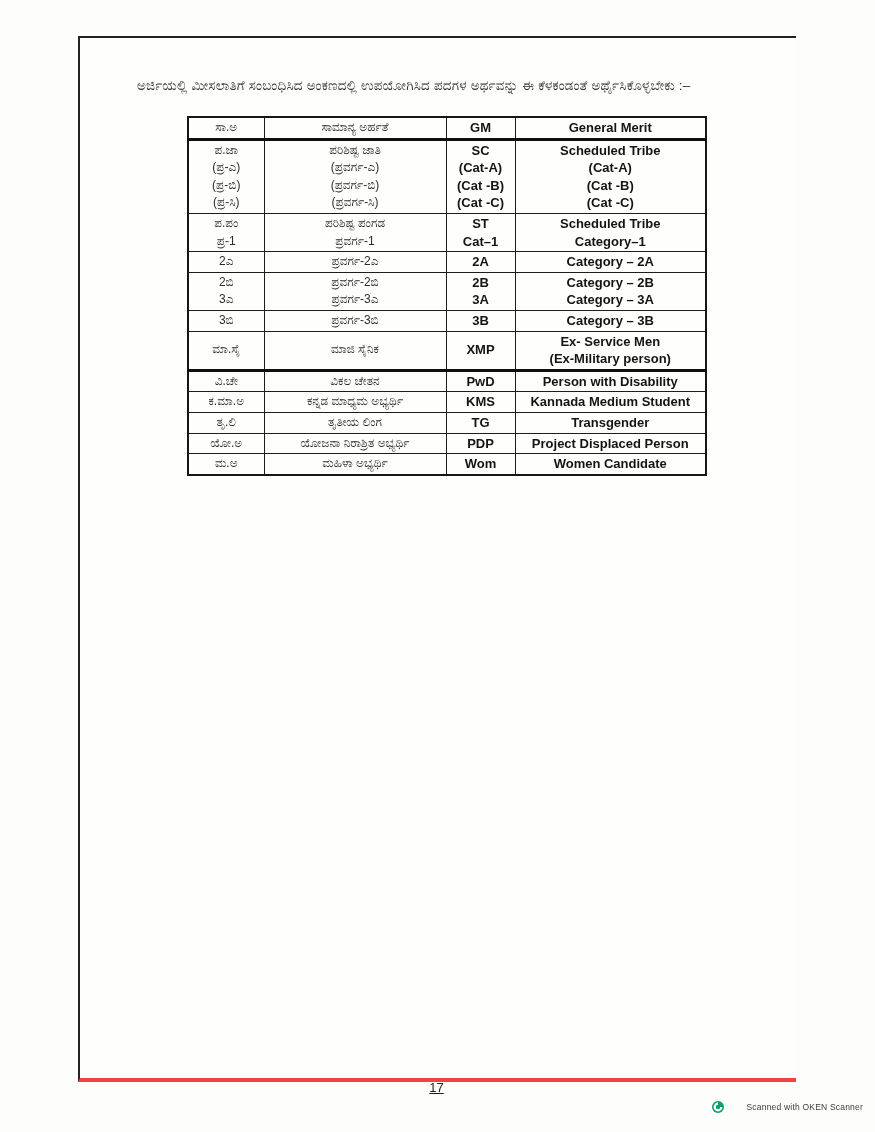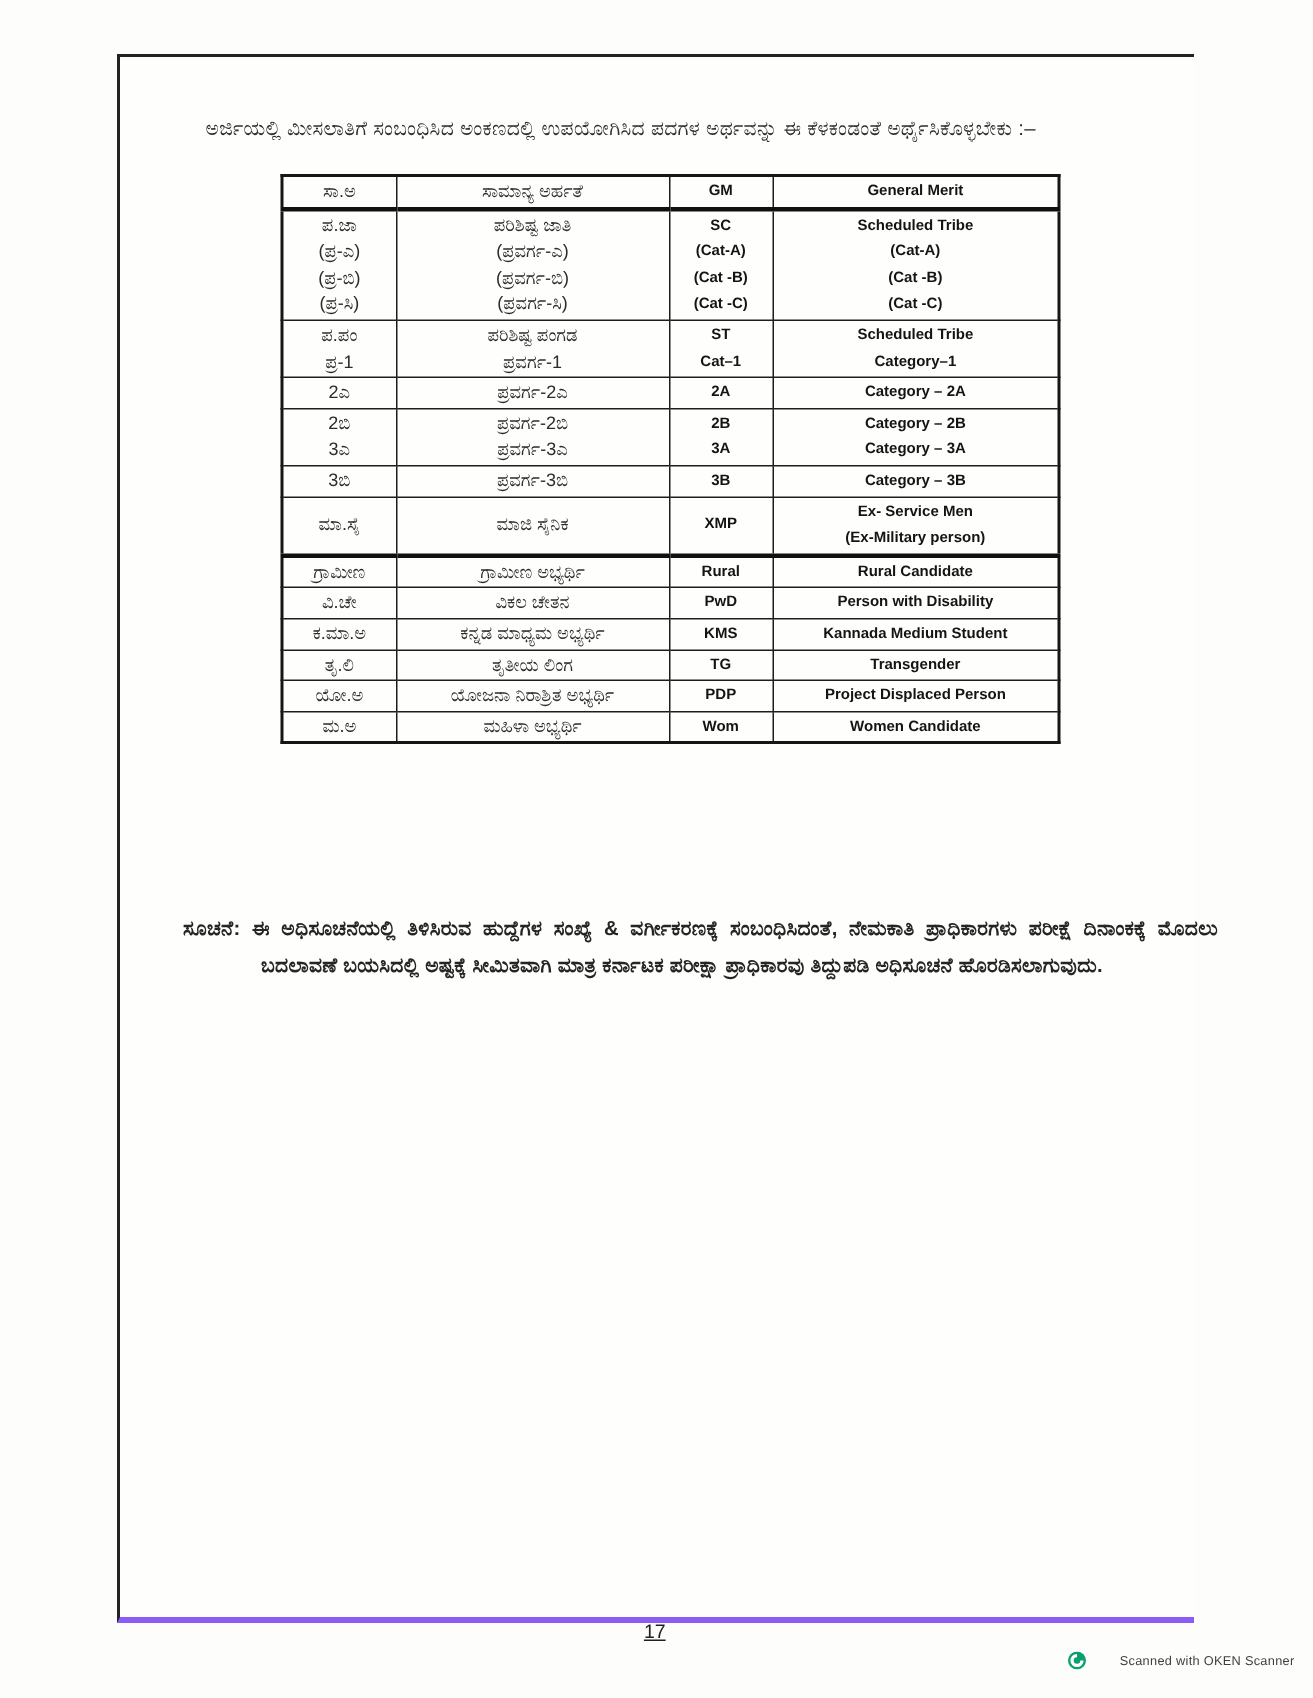--- a/index.html
+++ b/index.html
@@ -4,41 +4,41 @@
 <style>
   html,body{margin:0;padding:0;}
   body{
     width:875px;height:1132px;position:relative;overflow:hidden;
     background:#fdfdfc;color:#222;
     font-family:"Liberation Sans","DejaVu Sans",sans-serif;
   }
   
   .page-frame{
     position:absolute;left:78px;top:36px;width:716px;height:1040px;
-    border-left:2px solid #232323;border-top:2px solid #232323;border-bottom:4px solid #8b5cf6;
+    border-left:2px solid #232323;border-top:2px solid #232323;border-bottom:4px solid #ef4444;
     background:#fefefd;
   }
   .intro{
     position:absolute;left:57px;top:20px;width:617px;
     font-size:13.5px;line-height:27px;text-align:justify;
     color:#2e2e2e;font-weight:500;letter-spacing:.2px;
   }
   .abbr-table{
     position:absolute;left:107px;top:78px;width:518px;
     border-collapse:collapse;table-layout:fixed;
     border:2px solid #161616;
   }
   .abbr-table td{
     border:1.4px solid #1d1d1d;
     text-align:center;vertical-align:middle;padding:1px 2px;
   }
   .abbr-table tr.thick-bottom td{border-bottom:3px solid #101010;}
   .cl{line-height:17.6px;white-space:nowrap;}
   td.kn{font-size:12px;color:#2c2c2c;}
-  td.en{font-size:10px;font-weight:600;color:#141414;margin-left:24px;}
+  td.en{font-size:13px;font-weight:600;color:#141414;margin-left:24px;}
   .col-kn-abbr{width:76px;}
   .col-kn-full{width:182px;}
   .col-en-abbr{width:69px;}
   .col-en-full{width:191px;}
   .signature{
     position:absolute;left:452px;top:462px;width:190px;
     text-align:center;font-size:13px;line-height:24px;
     font-weight:600;color:#262626;
   }
   .note{
@@ -188,34 +188,20 @@
           <td class="en">
             <div class="cl">XMP</div>
           </td>
           <td class="en">
             <div class="cl">Ex- Service Men</div>
             <div class="cl">(Ex-Military person)</div>
           </td>
         </tr>
         <tr>
           <td class="kn">
-            <div class="cl">ಗ್ರಾಮೀಣ</div>
-          </td>
-          <td class="kn">
-            <div class="cl">ಗ್ರಾಮೀಣ ಅಭ್ಯರ್ಥಿ</div>
-          </td>
-          <td class="en">
-            <div class="cl">Rural</div>
-          </td>
-          <td class="en">
-            <div class="cl">Rural Candidate</div>
-          </td>
-        </tr>
-        <tr>
-          <td class="kn">
             <div class="cl">ವಿ.ಚೇ</div>
           </td>
           <td class="kn">
             <div class="cl">ವಿಕಲ ಚೇತನ</div>
           </td>
           <td class="en">
             <div class="cl">PwD</div>
           </td>
           <td class="en">
             <div class="cl">Person with Disability</div>
@@ -274,21 +260,20 @@
             <div class="cl">Wom</div>
           </td>
           <td class="en">
             <div class="cl">Women Candidate</div>
           </td>
         </tr>
       </tbody>
   </table>
 
 
-  <p class="note"><b>ಸೂಚನೆ:</b><span> ಈ ಅಧಿಸೂಚನೆಯಲ್ಲಿ ತಿಳಿಸಿರುವ ಹುದ್ದೆಗಳ ಸಂಖ್ಯೆ &amp; ವರ್ಗೀಕರಣಕ್ಕೆ ಸಂಬಂಧಿಸಿದಂತೆ, ನೇಮಕಾತಿ ಪ್ರಾಧಿಕಾರಗಳು ಪರೀಕ್ಷೆ ದಿನಾಂಕಕ್ಕೆ ಮೊದಲು ಬದಲಾವಣೆ ಬಯಸಿದಲ್ಲಿ ಅಷ್ಟಕ್ಕೆ ಸೀಮಿತವಾಗಿ ಮಾತ್ರ ಕರ್ನಾಟಕ ಪರೀಕ್ಷಾ ಪ್ರಾಧಿಕಾರವು ತಿದ್ದುಪಡಿ ಅಧಿಸೂಚನೆ ಹೊರಡಿಸಲಾಗುವುದು.</span></p>
 
 </div>
 
 <div class="page-number">17</div>
 
 <div class="scanner-footer">
   <span class="oken-icon">
     <svg width="12" height="12" viewBox="0 0 12 12" aria-hidden="true">
       <circle cx="6" cy="6" r="6" fill="#0aa06e"></circle>
       <path d="M6 1.6 A4.4 4.4 0 1 0 10.4 6 L8.2 6 A2.2 2.2 0 1 1 6 3.8 Z" fill="#ffffff"></path>

